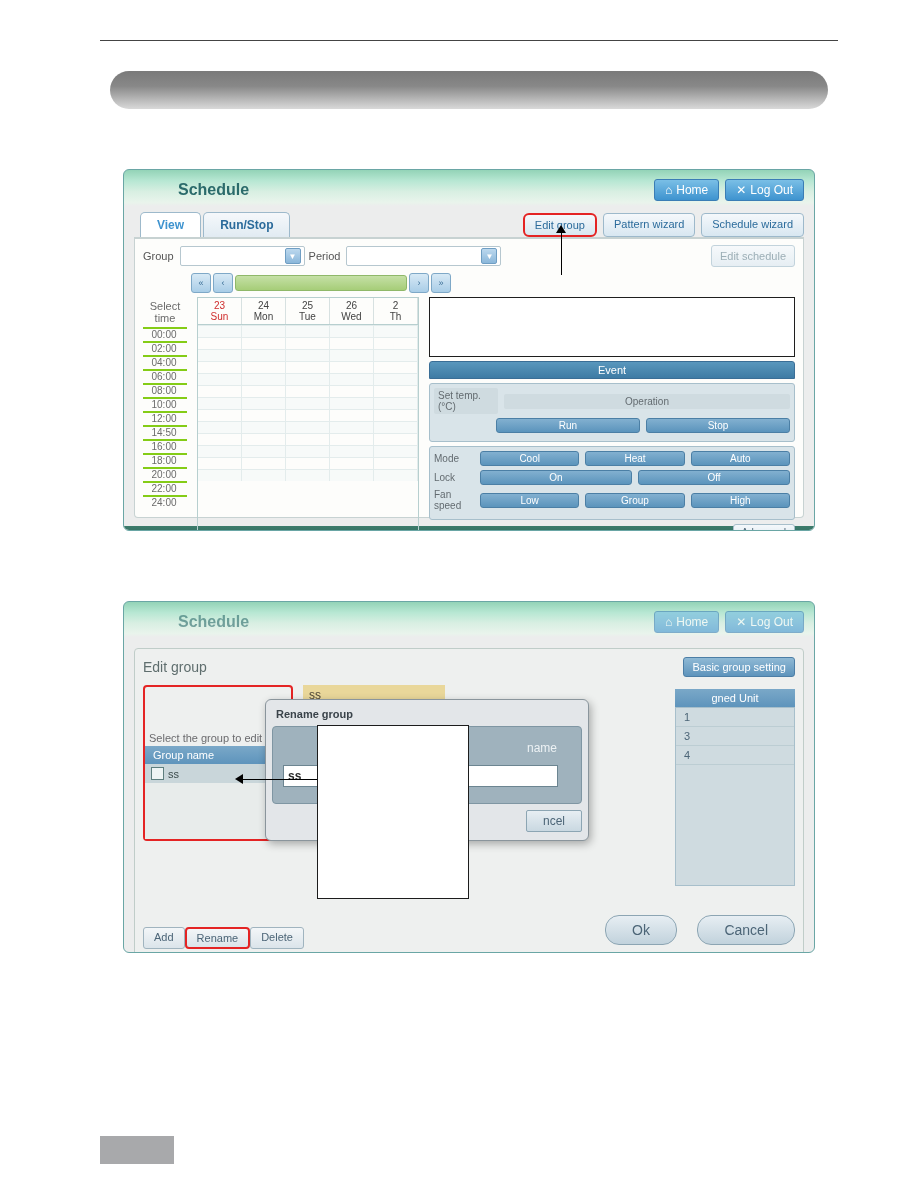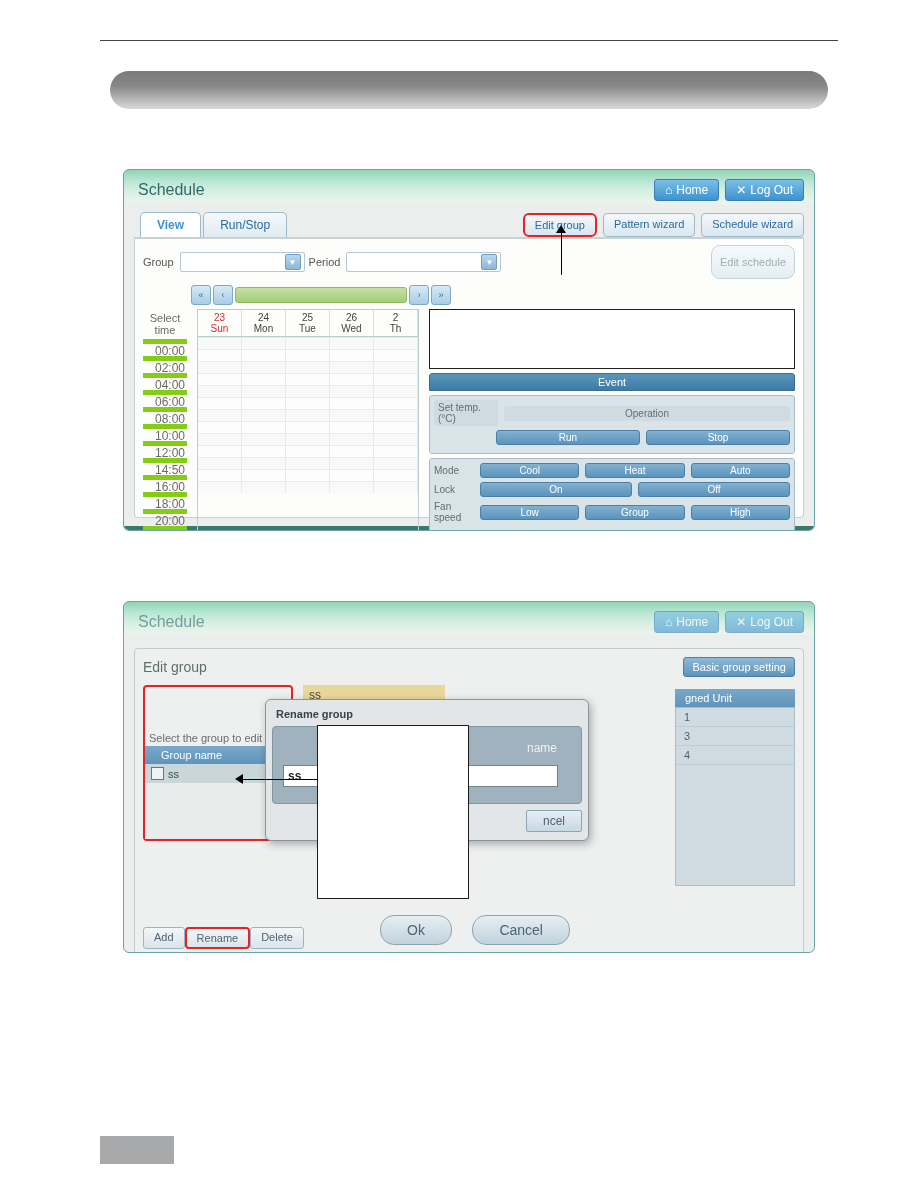--- a/index.html
+++ b/index.html
@@ -36,24 +36,25 @@
   background: linear-gradient(to bottom, #93d3b7 0%, #b7e7d3 3%, #d8efe2 6%, #e9f4ec 9%, #eceded 10%, #eceded 100%);
   overflow: hidden;
 }
 .shot-top {
   display: flex;
   align-items: center;
   padding: 6px 10px 4px 14px;
   height: 28px;
 }
 .shot-title {
-  font-weight: normal;
+  font-weight: bold;
   color: #2b6b6b;
   font-size: 16px;
   flex: 1;
+  margin-left: 40px;
 }
 .top-btn {
   margin-left: 6px;
   background: linear-gradient(to bottom, #7abfe6 0%, #3e93cf 100%);
   color: #fff;
   font-size: 12px;
   padding: 3px 10px;
   border: 1px solid #3a7db5;
   border-radius: 3px;
   display: flex;
@@ -69,20 +70,21 @@
 }
 .tab {
   background: linear-gradient(to bottom, #f5f8fb, #e1ebf2);
   border: 1px solid #9db9cb;
   border-bottom: none;
   border-radius: 5px 5px 0 0;
   padding: 5px 16px;
   font-size: 12px;
   color: #2b6b9b;
   margin-right: 2px;
+  font-weight: bold;
 }
 .tab.active {
   background: #fff;
   color: #3e93cf;
   font-weight: bold;
 }
 .right-tabs {
   margin-left: auto;
   display: flex;
   gap: 6px;
@@ -139,22 +141,22 @@
   color: #fff;
   display: flex;
   align-items: center;
   justify-content: center;
 }
 .gp-row .es-btn {
   margin-left: auto;
   color: #9caeb6;
   background: linear-gradient(#f6f9fb, #e6eef3);
   border: 1px solid #c2d3dc;
-  border-radius: 9px;
-  padding: 10px 8px;
+  border-radius: 3px;
+  padding: 4px 8px;
   font-size: 11px;
 }
 .nav-bar {
   margin: 0 8px;
   display: flex;
   align-items: center;
   gap: 2px;
 }
 .nav-btn {
   width: 18px;
@@ -188,24 +190,23 @@
 }
 .time-col .hdr {
   height: 30px;
   display: flex;
   align-items: center;
   justify-content: center;
   font-size: 11px;
 }
 .time-col .tl {
   height: 12px;
-  border-top: 5px solid #84cc16;
-  font-size: 12px;
+  border-top: 2px solid #84cc16;
+  font-size: 10px;
   padding-right: 2px;
-  text-align: right;
 }
 .grid-col {
   flex: 0 0 220px;
   border: 1px solid #b7cfcf;
 }
 .grid-hdr {
   display: flex;
   border-bottom: 1px solid #b7cfcf;
 }
 .dcell {
@@ -343,21 +344,21 @@
   color: #6b6b6e;
   border: 2px solid #e42424;
   border-radius: 4px;
   position: relative;
 }
 .eg-left-lbl .txt { padding: 2px 4px; margin-top: 43px; }
 .eg-left-gn {
   background: linear-gradient(#7aa8c8, #5e94bc);
   color: #fff;
   font-size: 11px;
-  padding: 3px 16px;
+  padding: 3px 8px;
 }
 .eg-left-item {
   background: #c9d6da;
   padding: 3px 6px;
   font-size: 11px;
   color: #3b4b4b;
   display: flex;
   align-items: center;
   gap: 4px;
 }
@@ -377,20 +378,21 @@
   color: #4b4435;
   width: 130px;
 }
 .eg-au {
   background: linear-gradient(#7aa8c8, #5e94bc);
   color: #fff;
   font-size: 11px;
   padding: 3px 10px;
   margin-top: 4px;
   display: inline-block;
+  text-align: center;
 }
 .eg-units {
   background: #cfdbe0;
   border: 1px solid #a7bfcb;
   font-size: 11px;
   color: #4c6577;
   margin-top: 0;
 }
 .eg-units .u {
   padding: 3px 8px;
@@ -790,21 +792,21 @@
 
       <div class="arrow-line" style="left:106px; top:130px; width:76px; height:1px;"></div>
       <div class="arrow-head" style="left:100px; top:125px; border-top:5px solid transparent; border-bottom:5px solid transparent; border-right:8px solid #000;"></div>
 
       <div class="lower-btns">
         <div class="lbtn">Add</div>
         <div class="lbtn hl">Rename</div>
         <div class="lbtn">Delete</div>
       </div>
 
-      <div class="okc-row" style="position:absolute; bottom:-2px; left:12px; right:0;">
+      <div class="okc-row" style="position:absolute; bottom:-2px; left:12px; right:0;text-align:right;">
         <span class="okc">Ok</span>
         <span class="okc">Cancel</span>
       </div>
     </div>
 
   </div>
 
   <div class="footer-bar"></div>
 </div>
 

